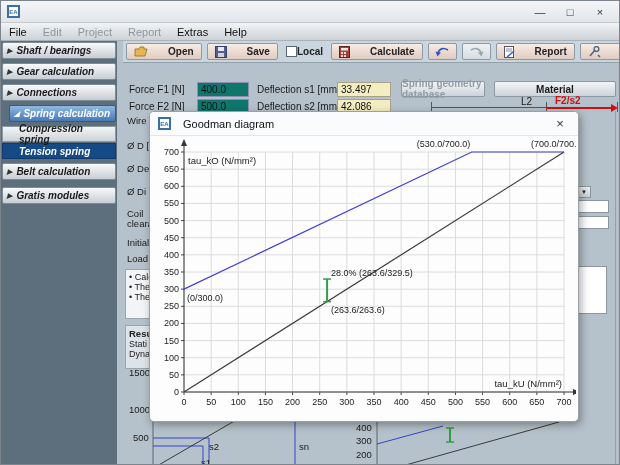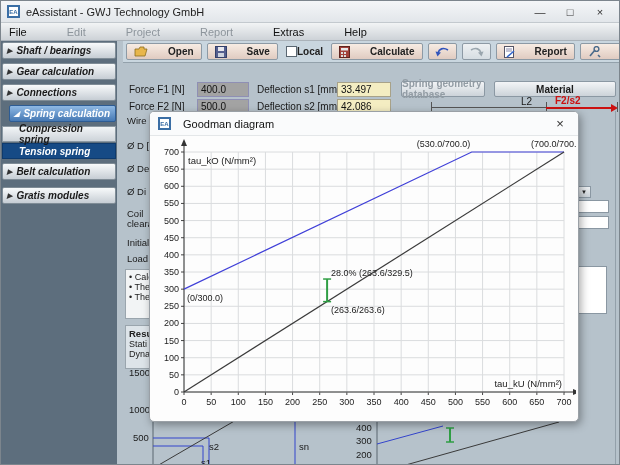--- a/index.html
+++ b/index.html
@@ -12,21 +12,21 @@
     display:flex;align-items:center;padding:0 6px;}
   .appicon{width:13px;height:13px;border:2px solid #3a6ea5;background:#fff;color:#3a6ea5;
     font-size:6px;font-weight:bold;display:flex;align-items:center;justify-content:center;margin-right:6px;}
   .tb-title{font-size:11px;color:#222;}
   .winctl{margin-left:auto;display:flex;}
   .winctl span{width:30px;height:18px;display:flex;align-items:center;justify-content:center;
     font-size:11px;color:#333;cursor:default;}
   
   .menubar{position:absolute;left:0;top:22px;width:620px;height:18px;
     background:linear-gradient(#f2f4f5,#cdd2d7);display:flex;align-items:center;
-    border-bottom:1px solid #aab2b9;font-size:11px;gap:24px;}
+    border-bottom:1px solid #aab2b9;font-size:11px;}
   .mi{padding:0 8px;color:#111;}
   .mi.dis{color:#8d959c;}
   
   .sidebar{position:absolute;left:0;top:40px;width:116px;height:425px;background:#5d6e7d;padding-top:1px;font-style:italic;}
   .sb-item{height:17px;margin:0 1px 4px 1px;display:flex;align-items:center;padding:0 4px;
     background:linear-gradient(#f8fafb,#c6cdd4);border:1px solid #7f8c96;border-radius:2px;
     font-size:10px;font-weight:bold;color:#1a1a1a;}
   .sb-item .arr{font-size:7px;margin-right:4px;color:#333;}
   .sb-item.exp{background:linear-gradient(#8fb9e4,#4679b4);border-color:#2d5c94;color:#fff;margin-left:8px;}
   .sb-item.exp .arr{color:#fff;}
@@ -42,21 +42,21 @@
   .tbtn{height:17px;display:flex;align-items:center;gap:20px;padding:0 7px;margin-right:5px;
     background:linear-gradient(#f7ece3,#e0cbc1);border:1px solid #8d9aa5;border-radius:2px;
     font-size:10px;font-weight:bold;color:#222;}
   .tbtn.small{padding:0 6px;}
   .tbtn.dis{background:linear-gradient(#eef1f3,#d6dde2);color:#97a1a9;}
   .chkwrap{display:flex;align-items:center;margin:0 8px 0 3px;font-size:10px;font-weight:bold;color:#222;}
   .chk{width:11px;height:11px;background:#fff;border:1px solid #5a6772;}
   .icon-svg{display:block;}
   
   .lbl{position:absolute;font-size:10px;color:#1a1a1a;white-space:nowrap;}
-  .inp{position:absolute;height:15px;width:52px;background:#a3a3a3;border:1px solid #8f8fb4;
+  .inp{position:absolute;height:15px;width:52px;background:#0f766e;border:1px solid #8f8fb4;
     font-size:10px;padding:0 3px;color:#111;line-height:13px;}
   .val{position:absolute;height:15px;width:54px;background:#f4edc2;border:1px solid #a8a289;
     font-size:10px;padding:0 3px;color:#111;line-height:13px;}
   .fbtn{position:absolute;height:16px;background:linear-gradient(#f3f5f7,#ccd3d9);
     border:1px solid #8b98a3;border-radius:2px;font-size:10px;font-weight:bold;color:#1a1a1a;
     display:flex;align-items:center;justify-content:center;}
   .fbtn.dis{color:#929ca4;}
   .sketch-line{position:absolute;height:1px;background:#555;}
   .sketch-tick{position:absolute;width:1px;background:#555;}
   .red{color:#cc1111;}
@@ -79,21 +79,20 @@
   svg text{font-family:"Liberation Sans",sans-serif;font-size:9px;fill:#222;}
   svg text.ax{font-size:9.5px;}
 </style>
 </head>
 <body>
 
 <div class="win">
 
   <div class="titlebar">
     <div class="appicon">EA</div>
-    <div class="tb-title">eAssistant - GWJ Technology GmbH</div>
     <div class="winctl">
       <span>—</span>
       <span>□</span>
       <span>×</span>
     </div>
   </div>
 
   <div class="menubar">
     <span class="mi">File</span>
     <span class="mi dis">Edit</span>

